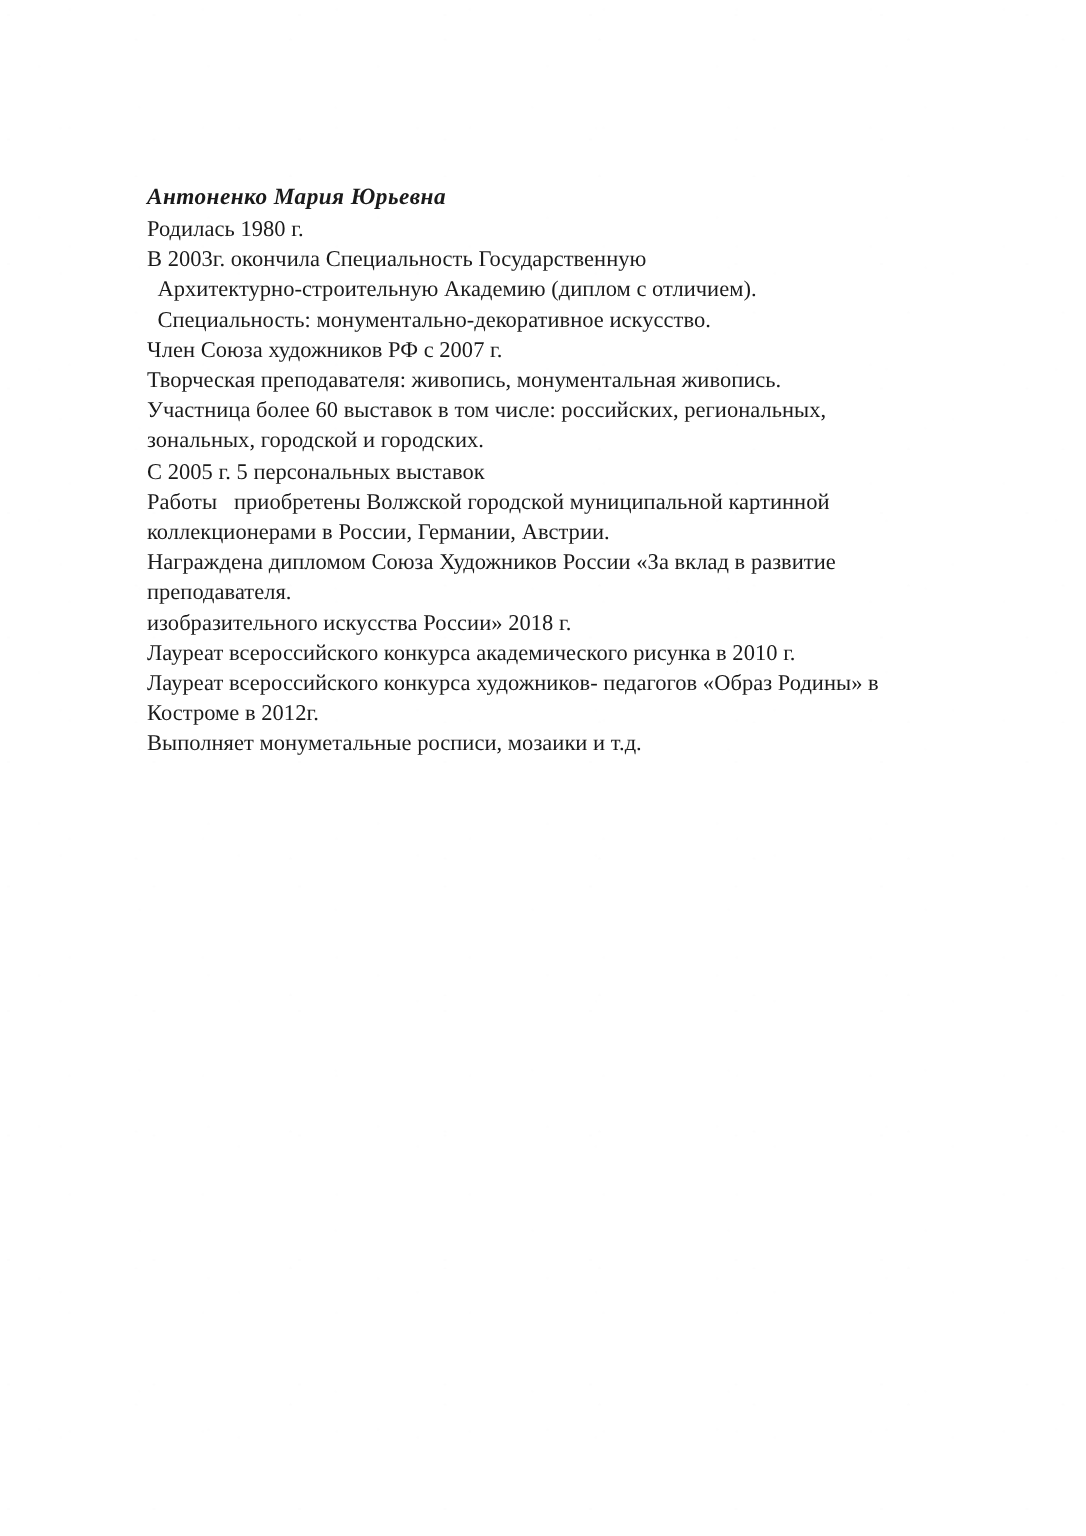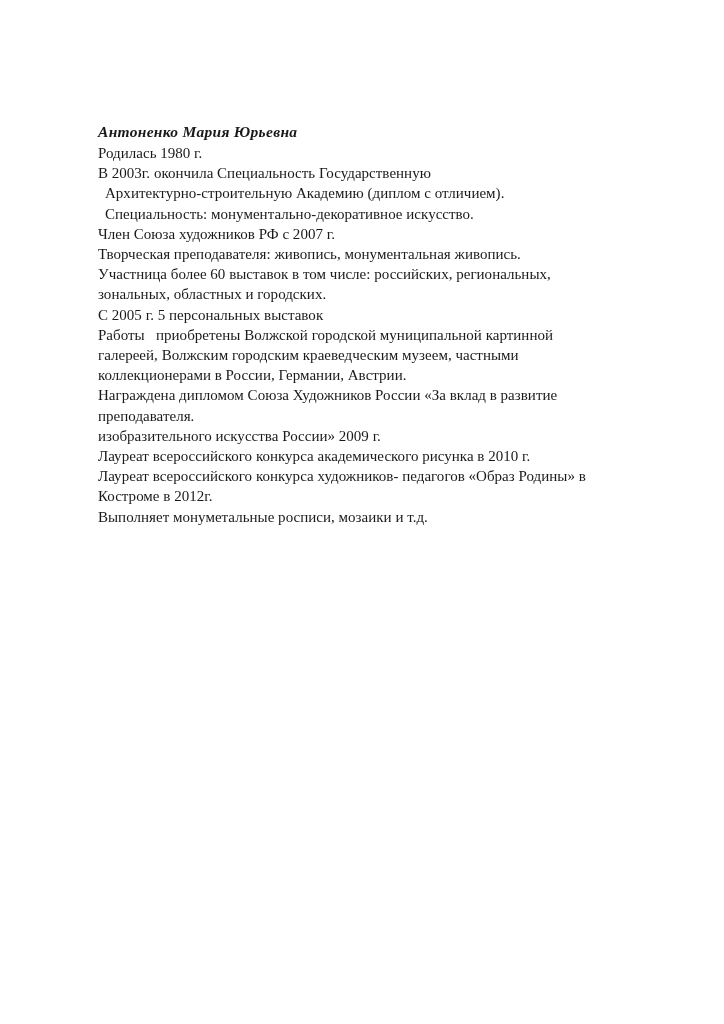--- a/index.html
+++ b/index.html
@@ -78,28 +78,27 @@
   <div class="doc-body">
     <div class="doc-title">Антоненко Мария Юрьевна</div>
     <div id="lines-container">
         <div class="doc-line">Родилась 1980 г.</div>
         <div class="doc-line">В 2003г. окончила Специальность Государственную</div>
         <div class="doc-line indent">Архитектурно-строительную Академию (диплом с отличием).</div>
         <div class="doc-line indent">Специальность: монументально-декоративное искусство.</div>
         <div class="doc-line">Член Союза художников РФ с 2007 г.</div>
         <div class="doc-line">Творческая преподавателя: живопись, монументальная живопись.</div>
         <div class="doc-line">Участница более 60 выставок в том числе: российских, региональных,</div>
-        <div class="doc-line">зональных, областных и городских.</div>
+        <div class="doc-line">зональных, городской и городских.</div>
         <div class="doc-line">С 2005 г. 5 персональных выставок</div>
         <div class="doc-line">Работы   приобретены Волжской городской муниципальной картинной</div>
-        <div class="doc-line">галереей, Волжским городским краеведческим музеем, частными</div>
         <div class="doc-line">коллекционерами в России, Германии, Австрии.</div>
         <div class="doc-line">Награждена дипломом Союза Художников России «За вклад в развитие</div>
         <div class="doc-line">преподавателя.</div>
-        <div class="doc-line">изобразительного искусства России» 2009 г.</div>
+        <div class="doc-line">изобразительного искусства России» 2018 г.</div>
         <div class="doc-line">Лауреат всероссийского конкурса академического рисунка в 2010 г.</div>
         <div class="doc-line">Лауреат всероссийского конкурса художников- педагогов «Образ Родины» в</div>
         <div class="doc-line">Костроме в 2012г.</div>
         <div class="doc-line">Выполняет монуметальные росписи, мозаики и т.д.</div>
       </div>
   </div>
 
 </div>
 
 </body></html>

